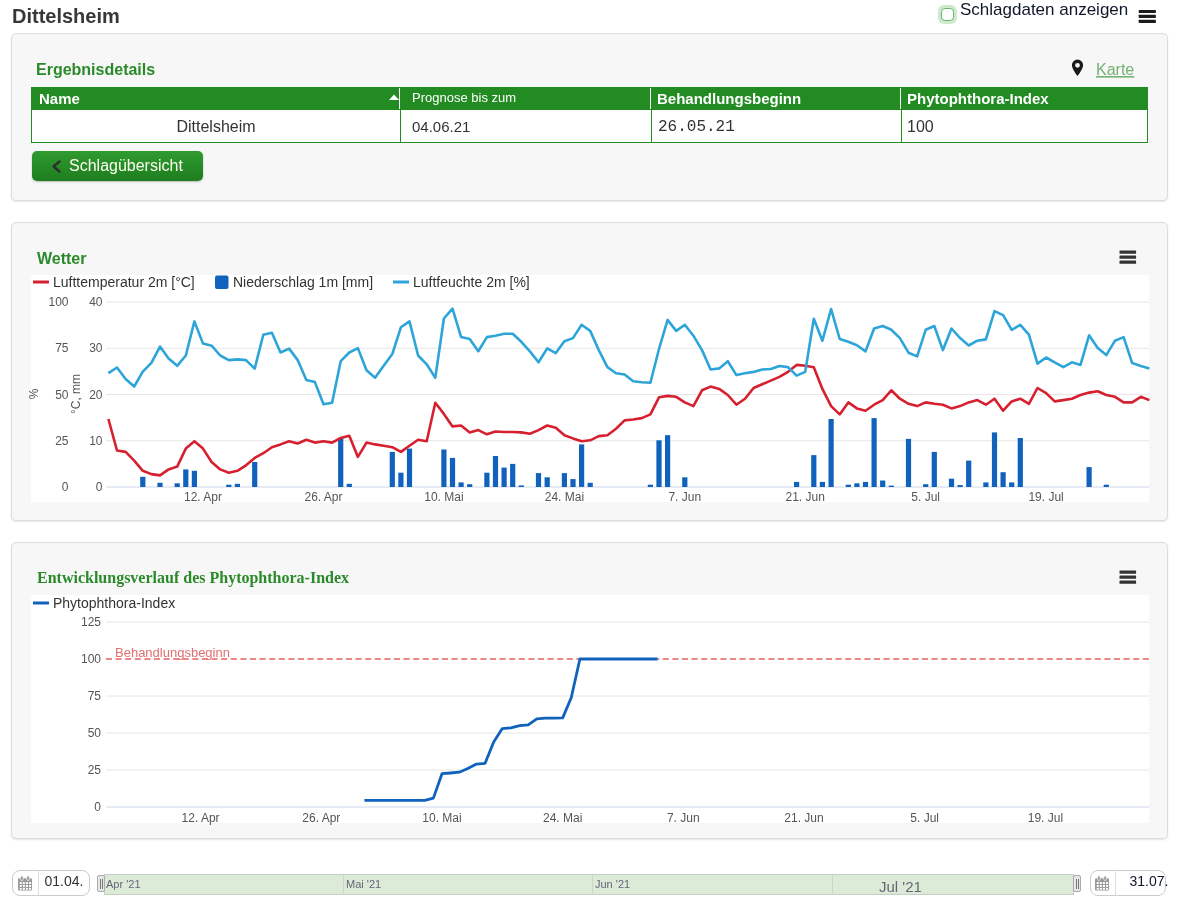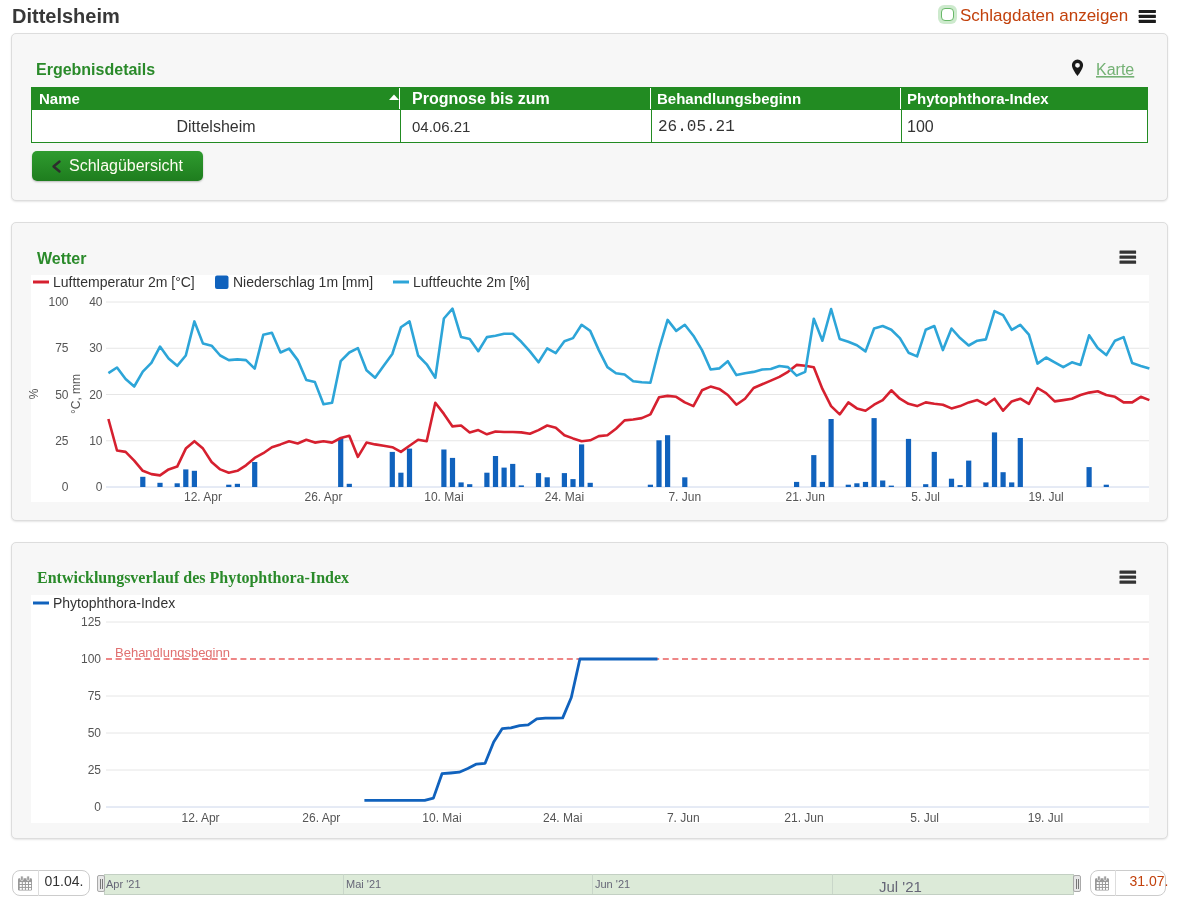--- a/index.html
+++ b/index.html
@@ -9,21 +9,21 @@
 svg { position:absolute; left:0; top:0; }
 .tick { font-size:12px; fill:#555555; font-family:"Liberation Sans",sans-serif; }
 .leg { font-size:14px; fill:#333; font-family:"Liberation Sans",sans-serif; }
 </style></head>
 <body>
 <div id="page">
 
 <div style="position:absolute;left:12px;top:5px;font-size:20px;font-weight:bold;color:#383838;">Dittelsheim</div>
 <div style="position:absolute;left:937.5px;top:5px;width:19px;height:19px;border-radius:6px;background:#cdeacd;"></div>
 <div style="position:absolute;left:940.5px;top:8px;width:13px;height:13px;border:1.5px solid #69b869;border-radius:4px;background:#fff;"></div>
-<div style="position:absolute;left:960px;top:6px;font-size:17px;color:#c2410c;">Schlagdaten anzeigen</div>
+<div style="position:absolute;left:960px;top:0;font-size:17px;color:#0f172a;">Schlagdaten anzeigen</div>
 <svg width="1182" height="30" style="left:0;top:0;">
       <g fill="#1c1c1c">
         <rect x="1138.7" y="9.9" width="17.2" height="3.1" rx="0.4"></rect>
         <rect x="1138.7" y="14.850000000000001" width="17.2" height="3.1" rx="0.4"></rect>
         <rect x="1138.7" y="19.8" width="17.2" height="3.1" rx="0.4"></rect>
       </g>
     </svg>
 
 <div class="panel" style="top:33px;height:168px;"></div>
 <div style="position:absolute;left:36px;top:61px;font-size:16px;font-weight:bold;color:#2a8a2a;">Ergebnisdetails</div>
@@ -39,21 +39,21 @@
 <div style="position:absolute;left:400px;top:87px;width:1px;height:56px;background:#228B22;"></div>
 <div style="position:absolute;left:651px;top:87px;width:1px;height:56px;background:#228B22;"></div>
 <div style="position:absolute;left:901px;top:87px;width:1px;height:56px;background:#228B22;"></div>
 <div style="position:absolute;left:399px;top:88px;width:1px;height:21px;background:#fff;"></div>
 <div style="position:absolute;left:650px;top:88px;width:1px;height:21px;background:#fff;"></div>
 <div style="position:absolute;left:900px;top:88px;width:1px;height:21px;background:#fff;"></div>
 <div style="position:absolute;left:39px;top:90px;font-size:15px;font-weight:bold;color:#fff;">Name</div>
 <svg width="20" height="12" style="left:385px;top:92px;">
       <path d="M4 8 L9 2.5 L14 8 Z" fill="#fff"></path>
     </svg>
-<div style="position:absolute;left:412px;top:90px;font-size:16px;font-weight:bold;color:#fff;">Prognose bis zum</div>
+<div style="position:absolute;left:412px;top:90px;font-size:13px;font-weight:normal;color:#fff;">Prognose bis zum</div>
 <div style="position:absolute;left:657px;top:90px;font-size:15px;font-weight:bold;color:#fff;">Behandlungsbeginn</div>
 <div style="position:absolute;left:907px;top:90px;font-size:15px;font-weight:bold;color:#fff;">Phytophthora-Index</div>
 <div style="position:absolute;left:31px;top:118px;width:370px;text-align:center;font-size:16px;color:#333;">Dittelsheim</div>
 <div style="position:absolute;left:412px;top:118px;font-size:15px;color:#333;">04.06.21</div>
 <div style="position:absolute;left:658px;top:118px;font-size:16px;color:#333;font-family:Liberation Mono, monospace;">26.05.21</div>
 <div style="position:absolute;left:907px;top:118px;font-size:16px;color:#333;">100</div>
 
 <div style="position:absolute;left:32px;top:151px;width:171px;height:30px;background:linear-gradient(#2f9b2f,#1e7d1e);border-radius:5px;box-shadow:0 1px 2px rgba(0,0,0,0.25);"></div>
 <svg width="16" height="16" style="left:49px;top:159px;">
       <path d="M10.5 2.5 L4.5 7.5 L10.5 12.5" stroke="#2d2d2d" stroke-width="2.4" fill="none" stroke-linecap="round" stroke-linejoin="round"></path>
@@ -250,15 +250,15 @@
           <rect x="4.8" y="9.0" width="2.1" height="1.9"></rect>
           <rect x="7.9" y="9.0" width="2.1" height="1.9"></rect>
           <rect x="11" y="9.0" width="2.1" height="1.9"></rect>
 <rect x="1.7" y="11.9" width="2.1" height="1.9"></rect>
           <rect x="4.8" y="11.9" width="2.1" height="1.9"></rect>
           <rect x="7.9" y="11.9" width="2.1" height="1.9"></rect>
           <rect x="11" y="11.9" width="2.1" height="1.9"></rect>
 </g>
       </g>
     </svg>
-<div style="position:absolute;left:1115px;top:873px;width:68px;text-align:center;font-size:14px;color:#c2410c;">31.07.</div>
+<div style="position:absolute;left:1115px;top:873px;width:68px;text-align:center;font-size:14px;color:#0f172a;">31.07.</div>
 
 </div>
 
 </body></html>

